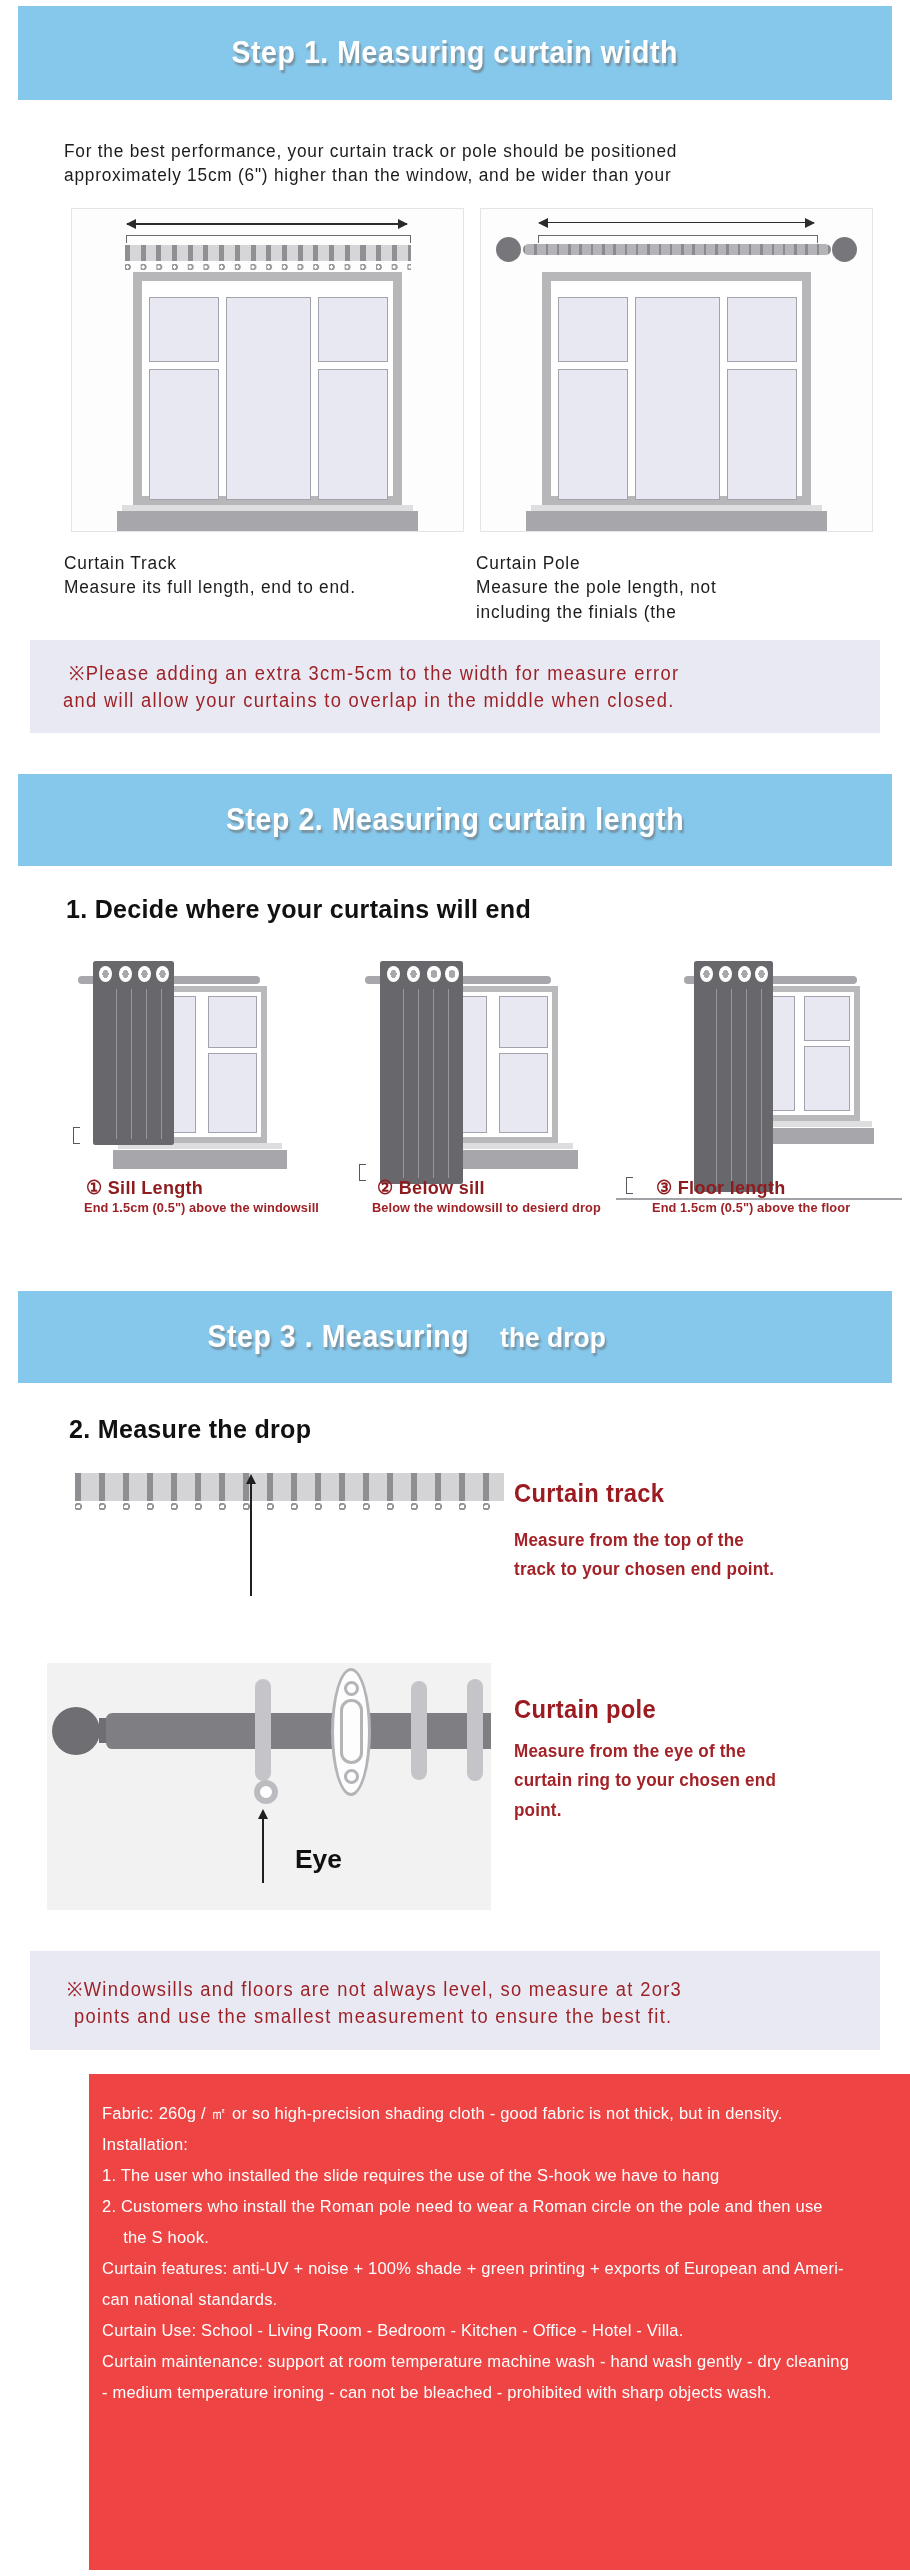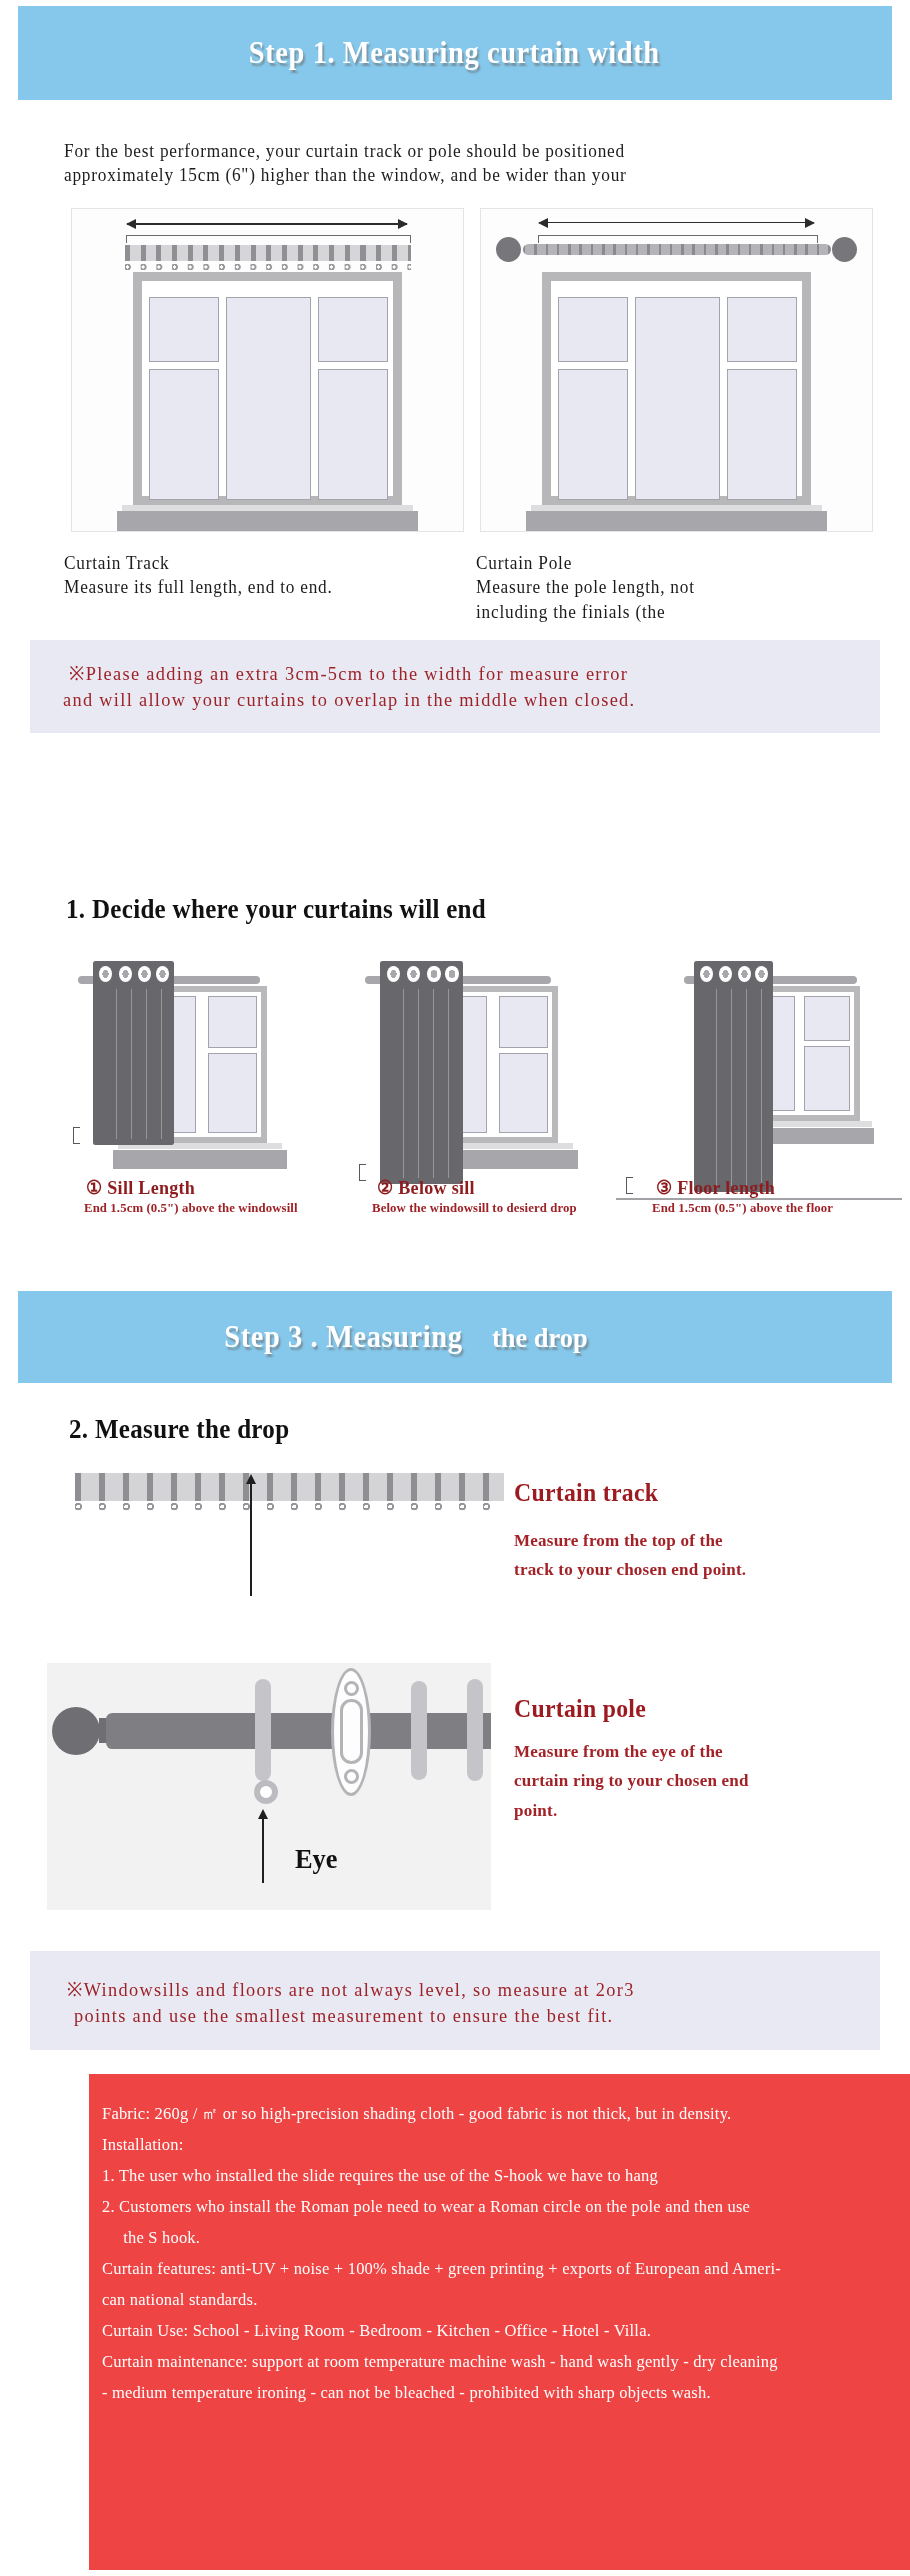--- a/index.html
+++ b/index.html
@@ -1,17 +1,17 @@
 <!DOCTYPE html>
 <html style="font-size:10px"><head>
 <meta charset="utf-8">
 <style>
   html,body { margin:0; padding:0; background:#ffffff; }
   .page { position:relative; width:910px; height:2576px; background:#ffffff; overflow:hidden;
-          font-family:Liberation Serif, serif; }
+          font-family:Liberation Sans, sans-serif; }
 
   
   .banner { position:absolute; left:17.6px; width:874px; background:#85c8ec;
             display:flex; align-items:center; justify-content:center; }
   .banner-txt { color:#ffffff; font-weight:bold; font-size:31px; letter-spacing:0.6px;
                 white-space:nowrap; transform:scaleX(.92);
                 text-shadow:1.9px 2.5px 1.9px rgba(110,110,110,.6); }
   #banner1 { top:6.3px; height:94px; }
   #banner2 { top:774px; height:92px; }
   #banner3 { top:1291px; height:92px; }
@@ -152,20 +152,23 @@
   <div class="tline body-txt" style="left:64px; top:553px;">Curtain Track</div>
   <div class="tline body-txt" style="left:64px; top:577px;">Measure its full length, end to end.</div>
   <div class="tline body-txt" style="left:476px; top:553px;">Curtain Pole</div>
   <div class="tline body-txt" style="left:476px; top:577px;">Measure the pole length, not</div>
   <div class="tline body-txt" style="left:476px; top:602px;">including the finials (the</div>
 
   <div class="note-box" style="top:640px; height:93px;"></div>
   <div class="tline note-txt" style="left:69px; top:659px;">※Please adding an extra 3cm-5cm to the width for measure error</div>
   <div class="tline note-txt" style="left:63px; top:689px;">and will allow your curtains to overlap in the middle when closed.</div>
 
+  <div class="banner" id="banner2">
+    <div class="banner-txt">Step 2. Measuring curtain length</div>
+  </div>
 
   <div class="tline h-black" style="left:66px; top:894px;">1. Decide where your curtains will end</div>
 
   <div class="ldia" style="left:60px; top:956px; width:217px; height:230px;">
     <div class="rodbar" style="left:17.6px; top:20px; width:182px; height:8.2px;"></div>
     <div class="mwin" style="left:69px; top:30px; width:138px; height:157px;">
       <div class="inner"></div>
       <div class="pane m-l"></div>
       <div class="pane m-rt"></div>
       <div class="pane m-rb"></div>

